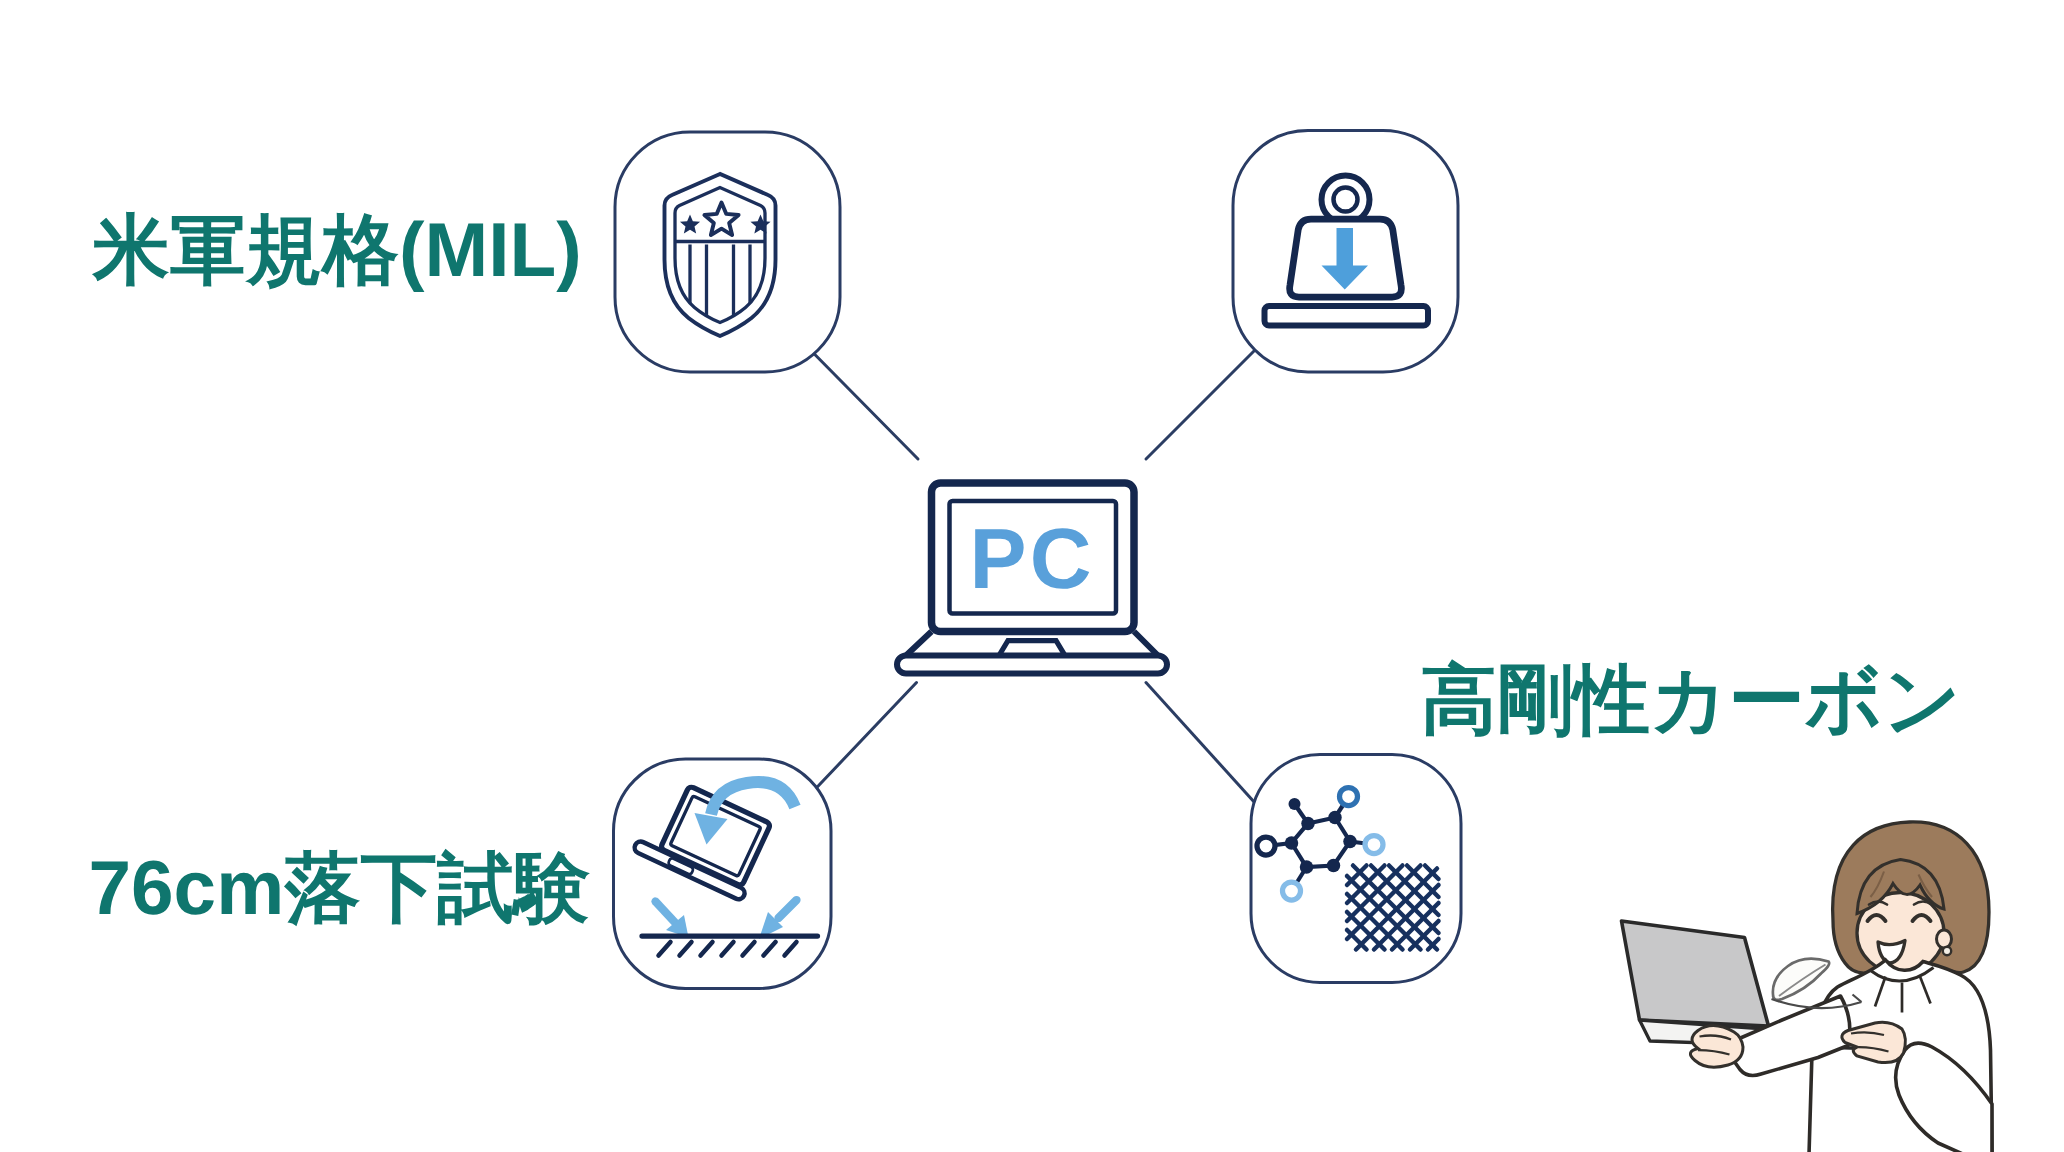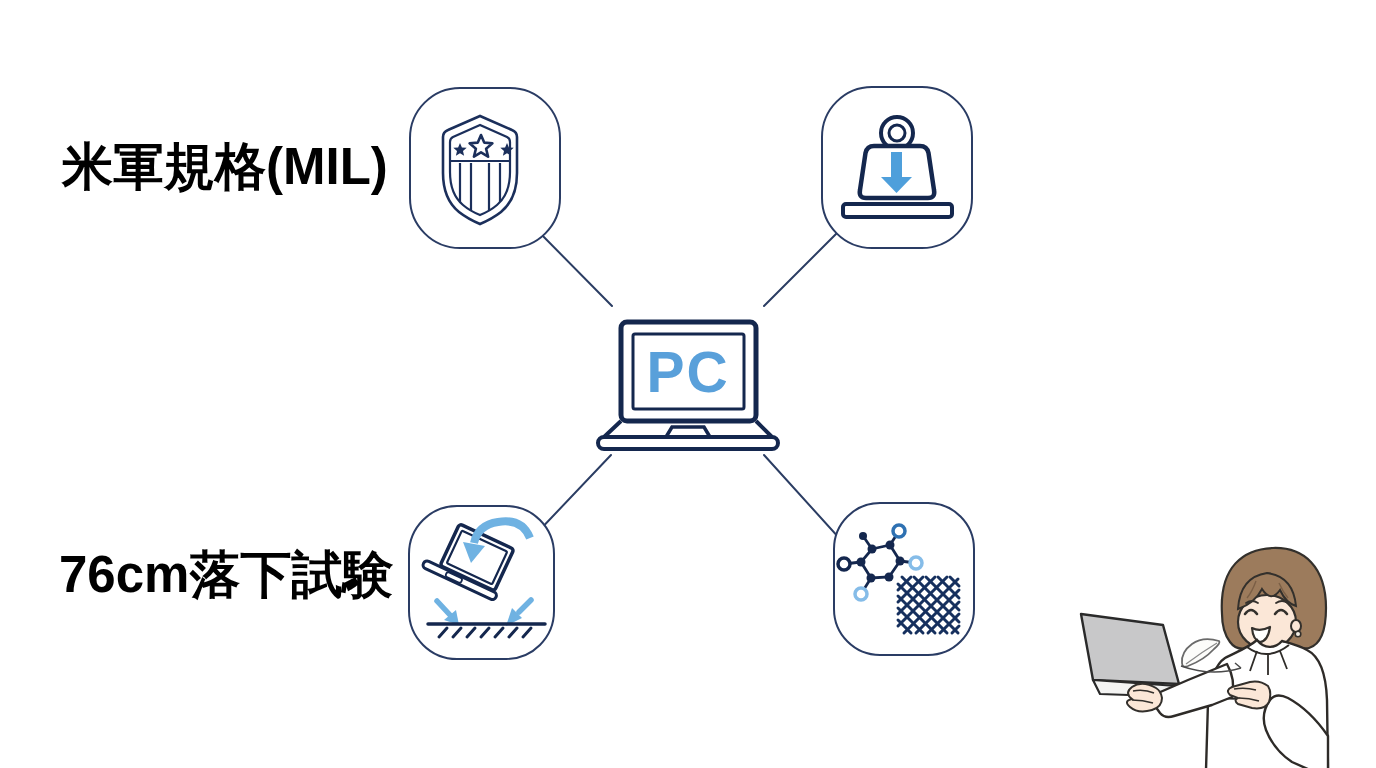--- a/index.html
+++ b/index.html
@@ -2,26 +2,26 @@
 <html><head>
 <meta charset="utf-8">
 <style>
   html,body{margin:0;padding:0;background:#ffffff;}
   .canvas{
     position:relative;width:1376px;height:768px;background:#ffffff;overflow:hidden;
     font-family:"Liberation Sans","DejaVu Sans",sans-serif;
   }
   .canvas svg{position:absolute;left:0;top:0;}
   .label{
-    position:absolute;white-space:nowrap;color:#000000;font-weight:800;
+    position:absolute;white-space:nowrap;color:#0f766e;font-weight:800;
     font-size:51px;line-height:1.05;letter-spacing:0;
   }
   .label-mil{left:62px;top:140px;}
   .label-pressure{left:997px;top:142px;}
-  .label-drop{left:59px;top:548px;}
+  .label-drop{left:59px;top:565px;}
   .label-carbon{left:947px;top:440px;}
 </style>
 </head>
 <body>
 
 <div class="canvas">
 
   <svg width="1376" height="768" viewBox="0 0 1376 768">
 
     <g stroke="#2B3D63" stroke-width="2" stroke-linecap="round">
@@ -182,13 +182,14 @@
       <g>
         <path d="M159,101 Q143,96 132,104 Q121,112 122,123 Q122,128 128,126 Q144,120 154,109 Q161,103 159,101 Z" fill="#FCFCFA" stroke="#6A6A6A" stroke-width="1.8"></path>
         <path d="M157,103 Q142,112 126,124" fill="none" stroke="#8A8A8A" stroke-width="1.3"></path>
         <path d="M121,126 Q152,137 181,128 M181,128 L175,123" fill="none" stroke="#4A4A4A" stroke-width="1.5"></path>
       </g>
     </g>
   </svg>
 
   <div class="label label-mil">米軍規格(MIL)</div>
   <div class="label label-drop">76cm落下試験</div>
+  <div class="label label-carbon">高剛性カーボン</div>
 </div>
 
 </body></html>

